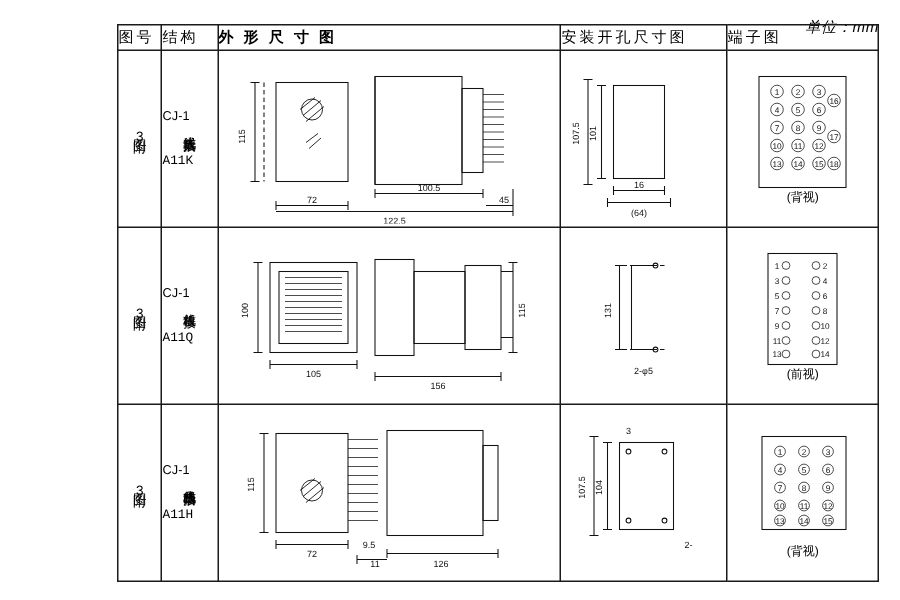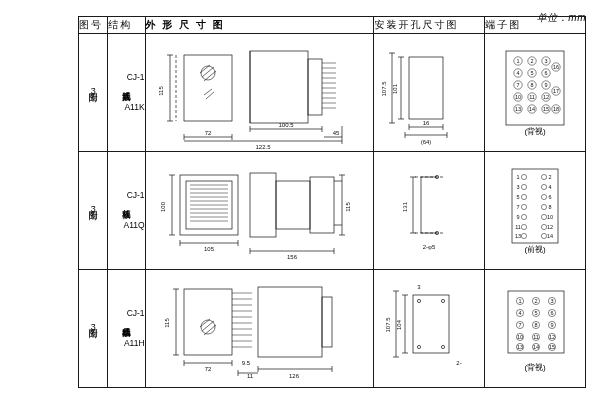--- a/index.html
+++ b/index.html
@@ -10,24 +10,24 @@
   table.main{position:absolute;left:78px;top:16px;border-collapse:collapse;width:508px;height:372px;}
   table.main td,table.main th{border:1px solid #1a1a1a;padding:0;}
   .hdr{height:16px;font-size:10px;font-weight:normal;text-align:left;vertical-align:middle;letter-spacing:2px;}
   .col-no{width:30px;}
   .col-struct{width:38px;}
   .col-dim{width:228px;font-weight:bold;}
   .col-hole{width:110px;}
   .col-term{width:100px;}
 
   .cellno{text-align:center;vertical-align:middle;font-size:9px;line-height:14px;}
-  .cellstruct{text-align:right;vertical-align:middle;font-size:8.5px;line-height:11px;}
+  .cellstruct{text-align:left;vertical-align:middle;font-size:8.5px;line-height:11px;}
   .cellstruct .model{display:block;margin-bottom:2px;}
   .cellstruct .vert{display:block;letter-spacing:0;}
-  .cellstruct .code{display:block;margin-top:17px;}
+  .cellstruct .code{display:block;margin-top:17px;font-family:Liberation Mono, monospace;}
 
   .drawcell{position:relative;vertical-align:middle;}
   .drawcell svg{display:block;margin:0 auto;}
   .caption{position:absolute;bottom:14px;width:100%;text-align:center;font-size:8px;}
 
   .num{font-size:6px;}
   .tiny{font-size:5.5px;}
 </style>
 </head>
 <body>

